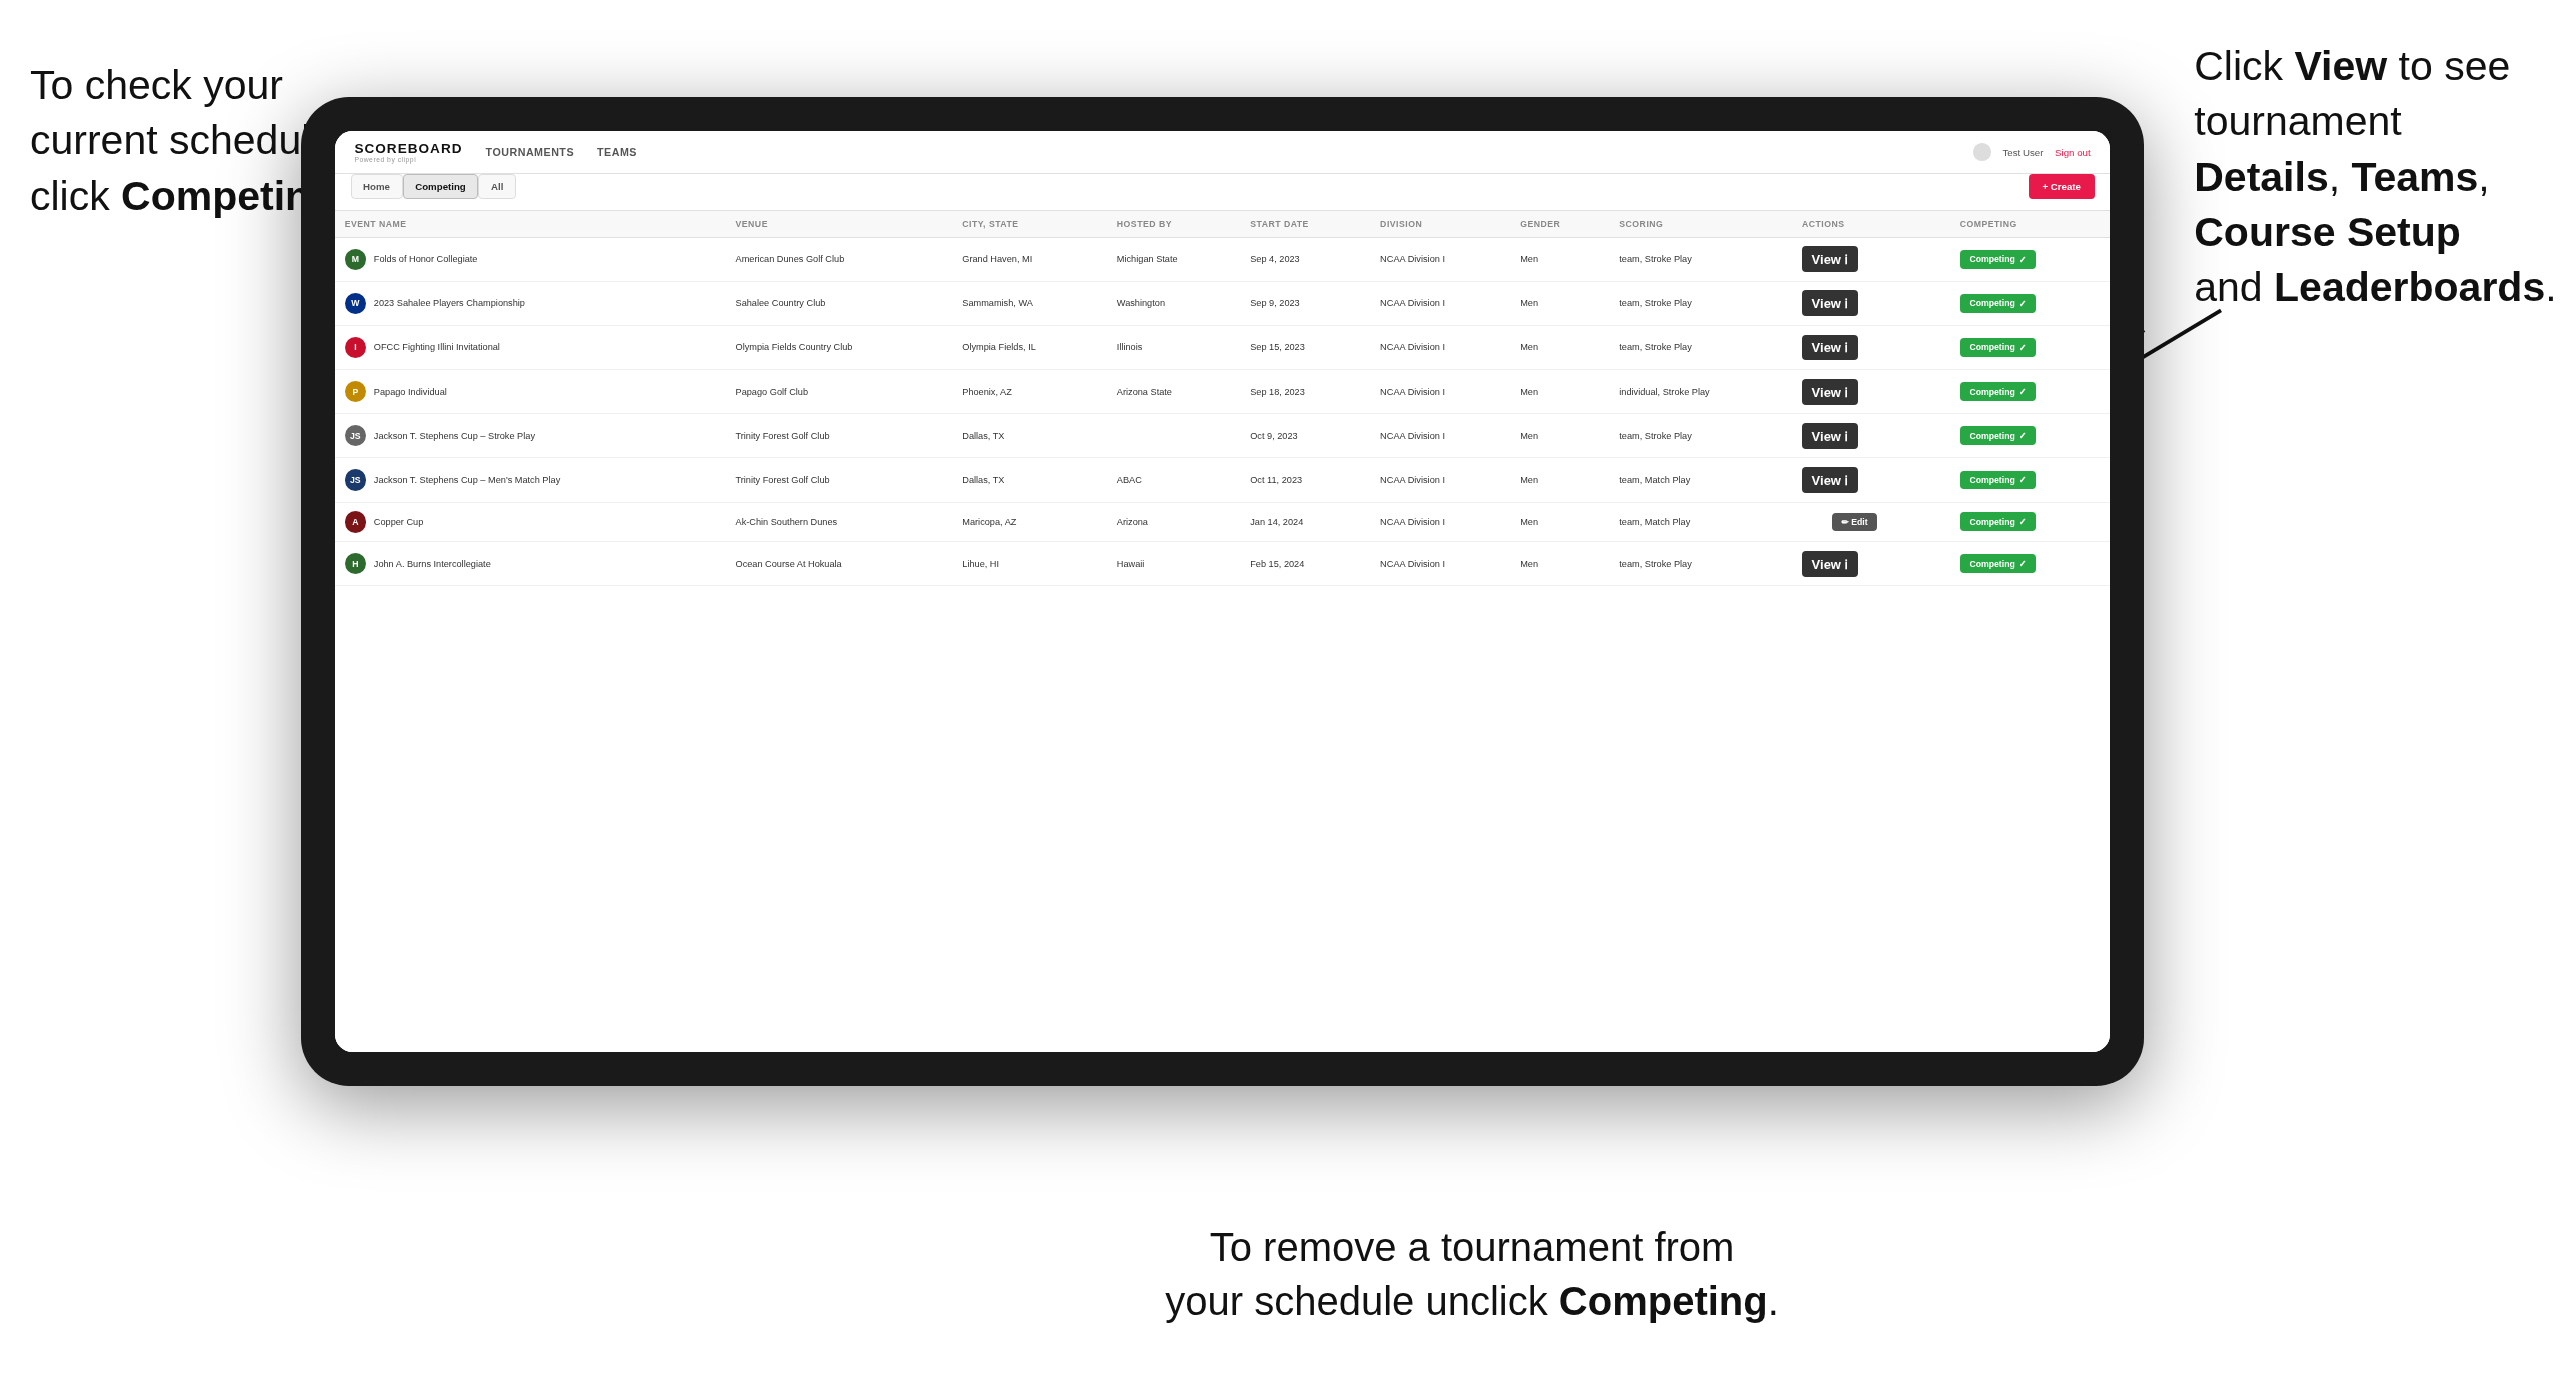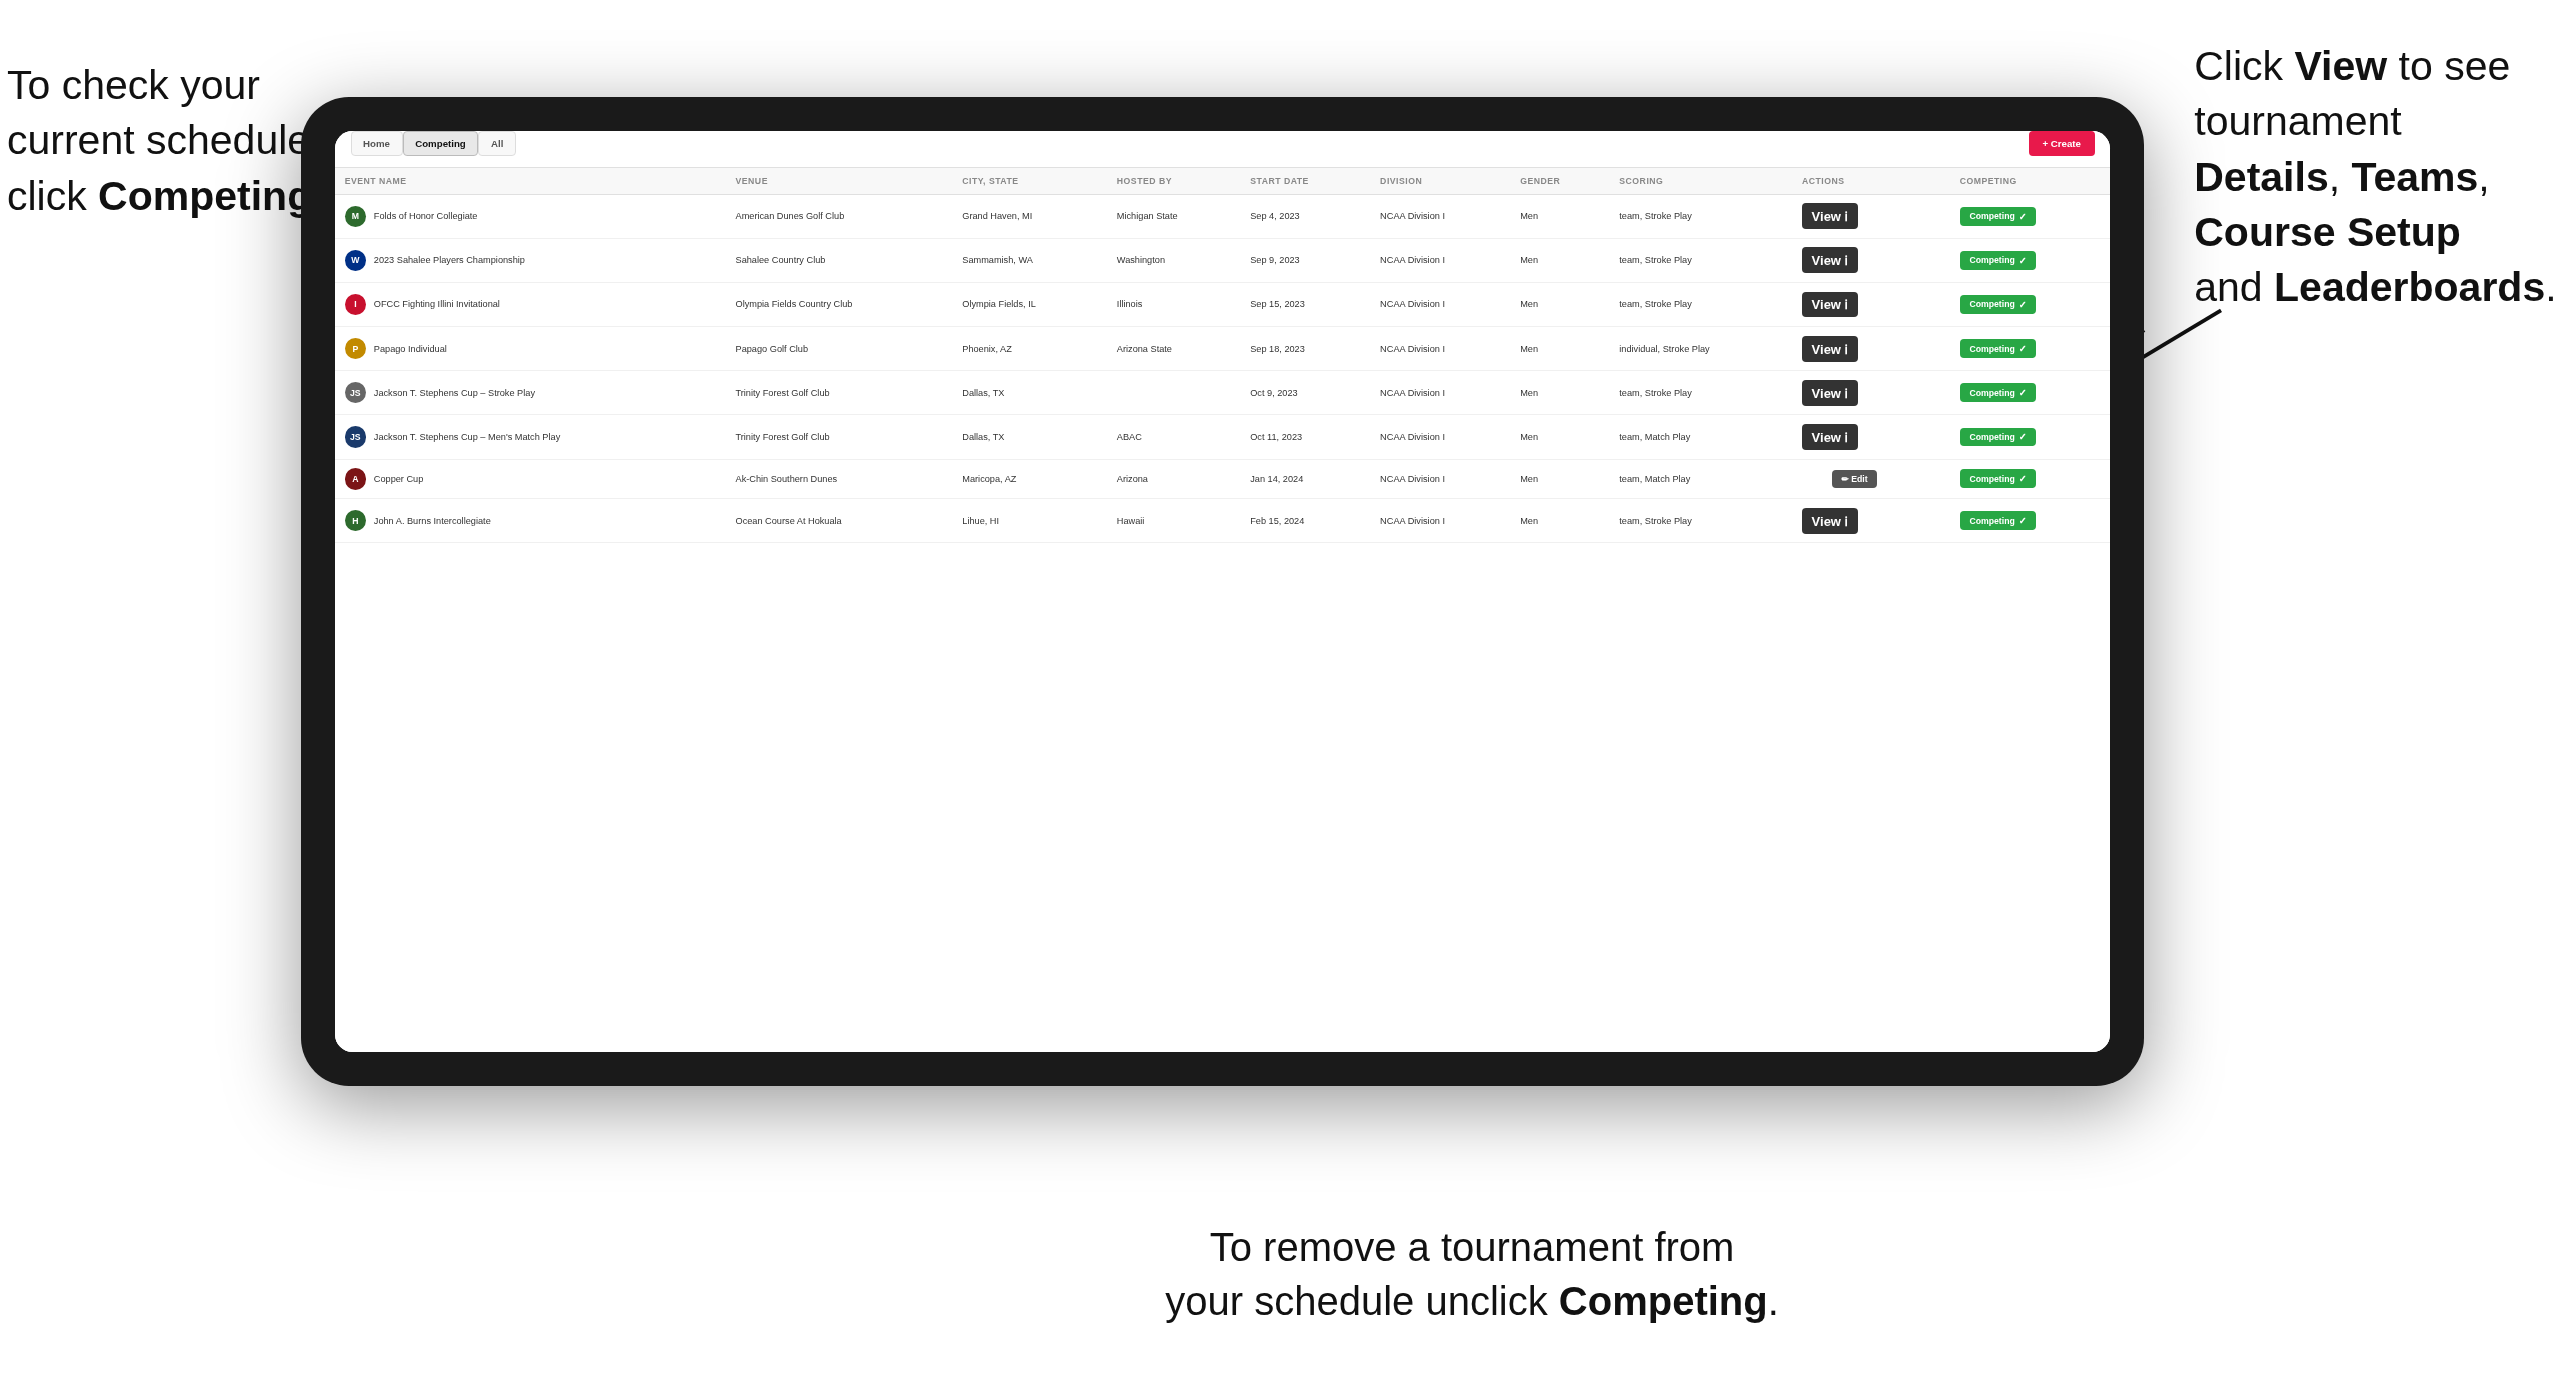--- a/index.html
+++ b/index.html
@@ -9,21 +9,21 @@
       width: 2576px;
       height: 1386px;
       position: relative;
       overflow: hidden;
     }
 
     
     .annotation-top-left {
       position: absolute;
       top: 58px;
-      left: 7px;
+      left: 30px;
       font-size: 41px;
       line-height: 1.35;
       color: #111;
       max-width: 369px;
     }
     .annotation-top-left b { font-weight: 900; }
 
     .annotation-top-right {
       position: absolute;
       top: 39px;
@@ -345,20 +345,35 @@
     </marker>
     <marker id="arrowhead-black" markerWidth="10" markerHeight="7" refX="10" refY="3.5" orient="auto">
       <polygon points="0 0, 10 3.5, 0 7" fill="#111"></polygon>
     </marker>
   </defs>
 </svg>
 
 <div class="tablet-frame">
   <div class="tablet-screen">
 
+    <div class="navbar">
+      <div class="navbar-brand">
+        <span class="brand-title">SCOREBOARD</span>
+        <span class="brand-subtitle">Powered by clippi</span>
+      </div>
+      <div class="navbar-nav">
+        <span class="nav-item">TOURNAMENTS</span>
+        <span class="nav-item">TEAMS</span>
+      </div>
+      <div class="navbar-right">
+        <div class="user-icon-circle"></div>
+        <span>Test User</span>
+        <span style="color:#e8194b; cursor:pointer;">Sign out</span>
+      </div>
+    </div>
 
     <div class="filter-bar">
       <button class="filter-btn">Home</button>
       <button class="filter-btn active">Competing</button>
       <button class="filter-btn">All</button>
       <button class="create-btn">+ Create</button>
     </div>
 
     <div class="table-container">
       <table>

